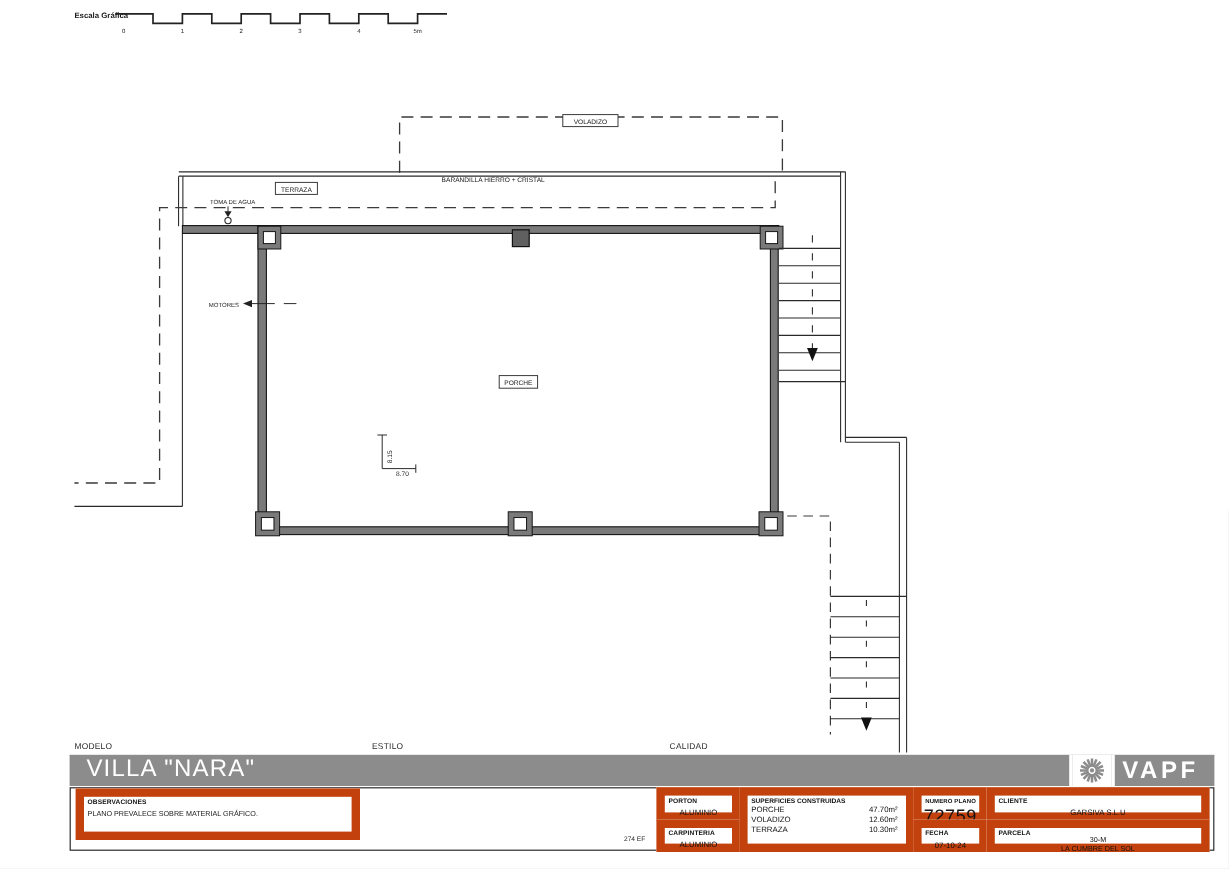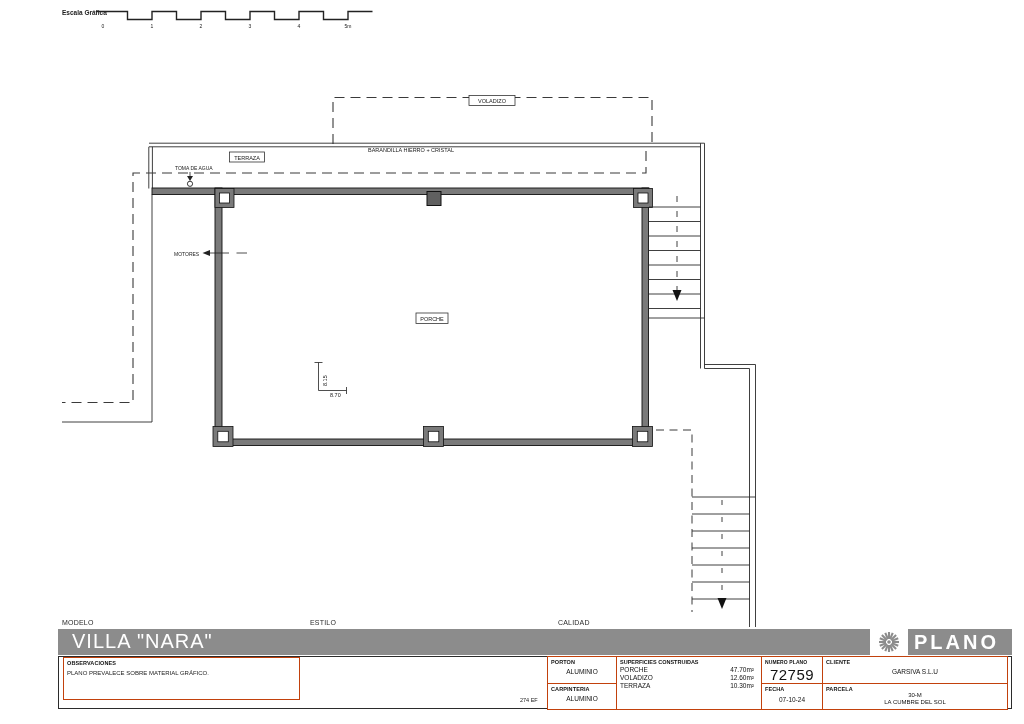--- a/index.html
+++ b/index.html
@@ -12,21 +12,21 @@
   .tb-smalllabel{position:absolute;font-size:7px;color:#2a2a2a;letter-spacing:.2px;}
   .band{position:absolute;left:58px;top:629px;width:954px;height:26px;background:#8c8c8c;}
   .band-modelo{position:absolute;left:14px;top:1px;font-size:20px;color:#fff;letter-spacing:1px;white-space:pre;}
   .band-estilo{position:absolute;left:240px;top:1px;width:414px;text-align:center;font-size:20px;color:#fff;letter-spacing:1px;white-space:pre;}
   .band-logo{position:absolute;right:5px;top:0;height:26px;display:flex;align-items:stretch;}
   .logo-sep{width:3px;background:#fff;height:26px;}
   .logo-sun{width:32px;background:#fff;display:flex;align-items:center;justify-content:center;}
   .logo-text{padding:0 8px 0 6px;display:flex;align-items:center;font-size:20px;font-weight:700;
              color:#fff;letter-spacing:3px;}
   .tb-outer{position:absolute;left:58px;top:656px;width:954px;height:53px;border:1px solid #2b2b2b;}
-  .tb-box{position:absolute;border:1px solid #c2410c;background:#fff;}
+  .tb-box{position:absolute;border:7px solid #c2410c;background:#fff;}
   .tb-h{font-size:5.5px;font-weight:700;color:#111;padding:1.5px 0 0 3px;letter-spacing:.1px;}
   .tb-v{font-size:6.5px;text-align:center;color:#111;}
   .obs-box{left:63px;top:657px;width:237px;height:43px;}
   .obs-text{font-size:6px;padding:4px 0 0 3px;color:#222;}
   .ref-code{position:absolute;left:520px;top:697px;font-size:5.5px;color:#222;}
   .sup-row{display:flex;justify-content:space-between;font-size:6.5px;line-height:8px;padding:0 7px 0 3px;color:#111;}
   .sup-hdr{font-size:5.5px;font-weight:700;padding:1.5px 0 1px 3px;color:#111;}
   .num-plano{font-size:15px;text-align:center;margin-top:1px;letter-spacing:.5px;color:#111;}
   .parc{font-size:6px;text-align:center;line-height:7px;color:#111;}
 </style>
@@ -197,21 +197,21 @@
               <line x1="2.8" y1="1.1" x2="9.2" y2="3.7"></line>
             <line x1="-2.8" y1="1.1" x2="-9.2" y2="3.7"></line>
               <line x1="2.8" y1="-1.1" x2="9.2" y2="-3.7"></line>
             <line x1="-1.1" y1="2.8" x2="-3.7" y2="9.2"></line>
               <line x1="1.1" y1="-2.8" x2="3.7" y2="-9.2"></line>
           </g>
           <circle cx="0" cy="0" r="1.8" fill="#8c8c8c"></circle>
         </svg>
       </div>
       <div class="logo-sep"></div>
-      <div class="logo-text">PLANO</div>
+      <div class="logo-text">VAPF</div>
     </div>
   </div>
 
   <div class="tb-outer"></div>
 
   <div class="tb-box obs-box">
     <div class="tb-h">OBSERVACIONES</div>
     <div class="obs-text">PLANO PREVALECE SOBRE MATERIAL GRÁFICO.</div>
   </div>
 

